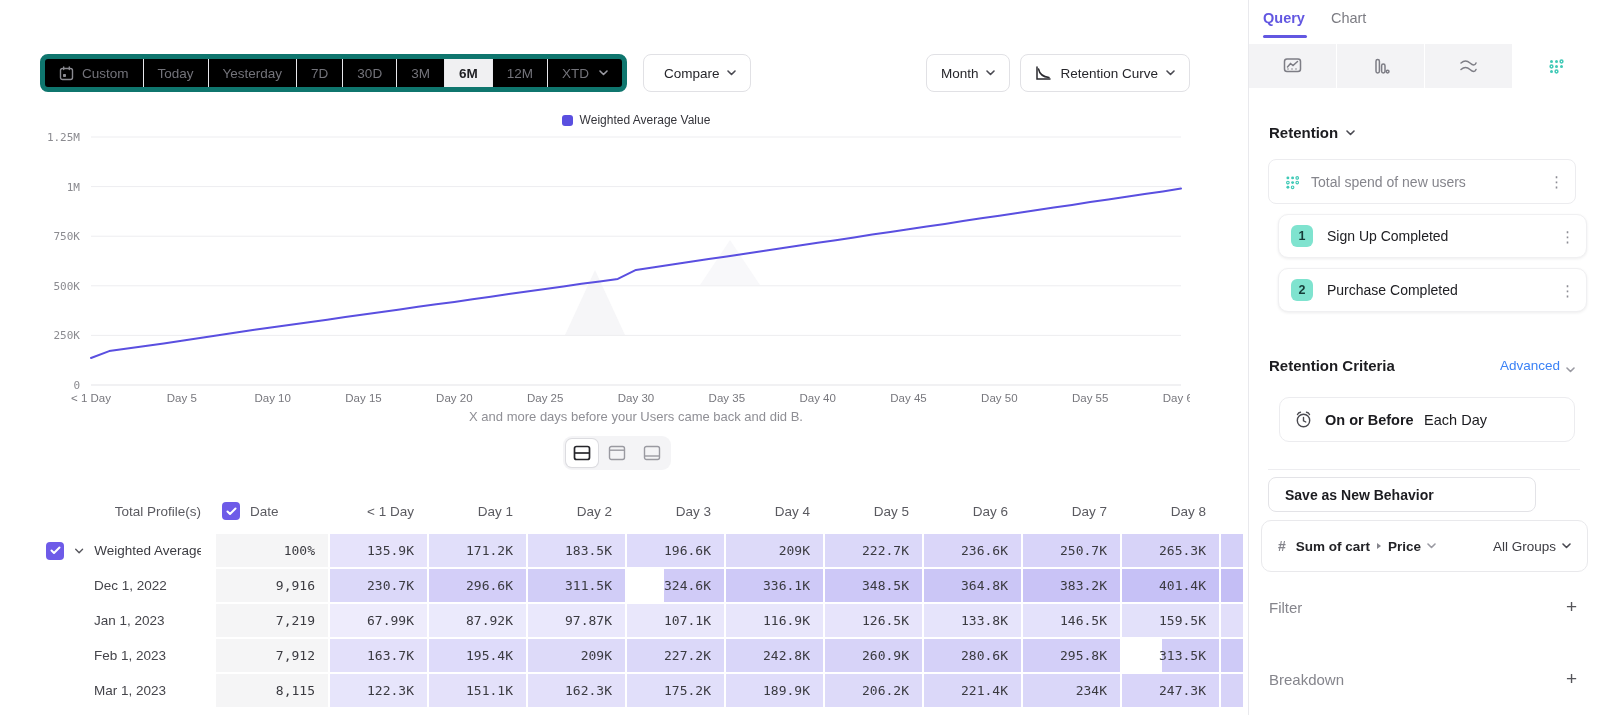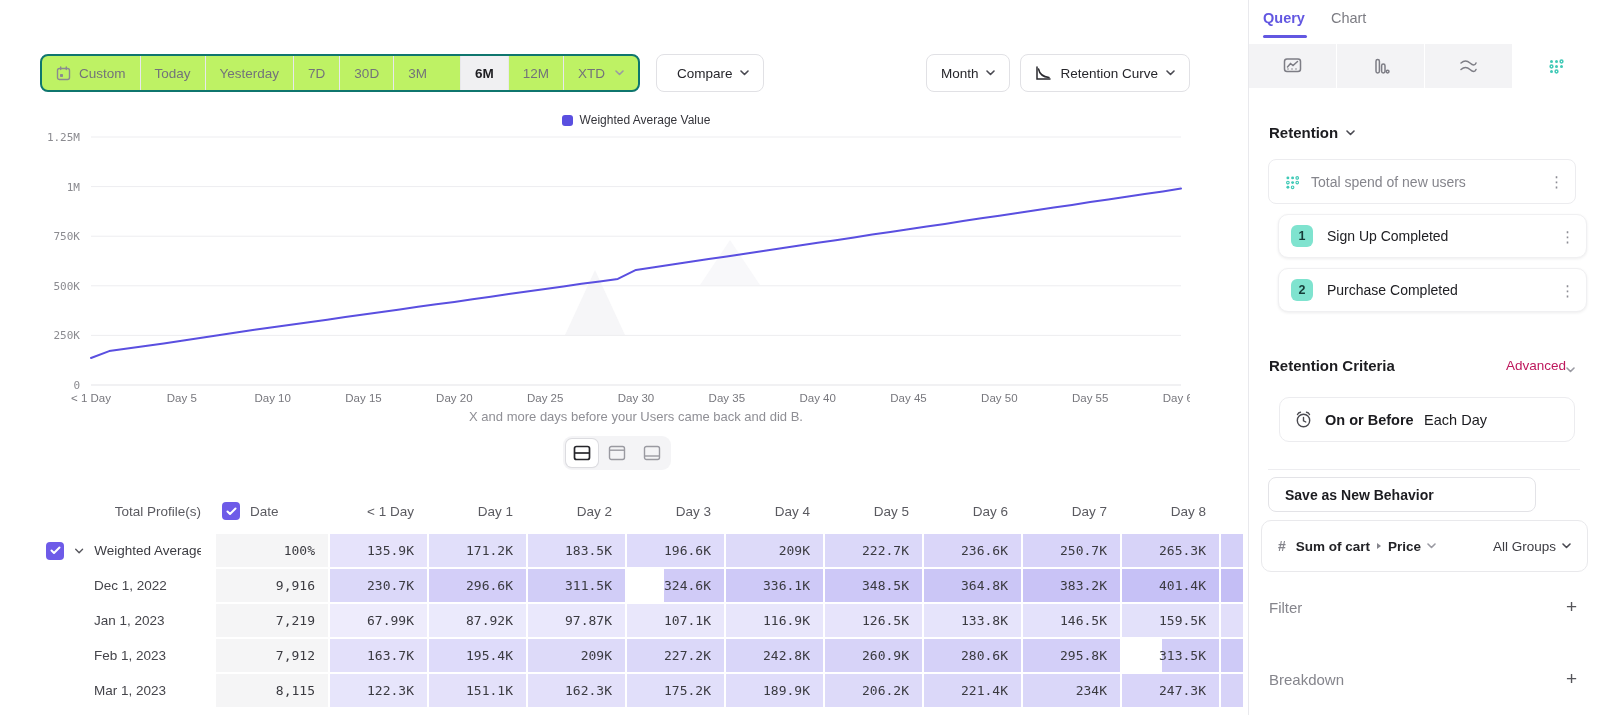--- a/index.html
+++ b/index.html
@@ -2,24 +2,24 @@
 <html><head>
 <meta charset="utf-8">
 <style>
   * { margin:0; padding:0; box-sizing:border-box; }
   html,body { width:1600px; height:715px; background:#fff; overflow:hidden;
     font-family:"Liberation Sans", sans-serif; }
   .main { position:absolute; left:0; top:0; width:1248px; height:715px; background:#fff; }
 
   
   .toolbar { position:absolute; left:40px; right:58px; top:54px; height:38px; display:flex; align-items:center; }
-  .seg-group { display:inline-flex; height:38px; border:2px solid #0f766e; border-radius:8px; overflow:hidden; background:#bef264; }
+  .seg-group { display:inline-flex; height:38px; border:5px solid #0f766e; border-radius:8px; overflow:hidden; background:#000000; }
   .seg { display:flex; align-items:center; gap:8px; padding:0 14px; font-size:13.5px; color:#73737a; cursor:pointer; border-left:1px solid #e8e8ec; white-space:nowrap; }
   .seg:first-child { border-left:none; }
-  .seg.active { background:#f0f0f2; color:#1e1e22; font-weight:700;margin-left:19px; }
+  .seg.active { background:#f0f0f2; color:#1e1e22; font-weight:700; }
   .seg .chev { margin-left:2px; }
   .btn { display:inline-flex; align-items:center; gap:8px; height:38px; padding:0 14px; border:1px solid #e1e1e5; border-radius:8px; background:#fff; font-size:13.5px; color:#26262b; cursor:pointer; white-space:nowrap; }
   .compare { margin-left:16px;padding-left:20px; }
   .right-ctrls { margin-left:auto; display:flex; gap:10px; }
   .chev { width:9px; height:6px; }
   .chev polyline { fill:none; stroke:#4a4a52; stroke-width:1.6; stroke-linecap:round; stroke-linejoin:round; }
   .chev.gray polyline { stroke:#9a9aa2; }
 
   
   .legend { position:absolute; top:113px; left:91px; width:1090px; display:flex; justify-content:center; align-items:center; gap:7px; }
@@ -72,21 +72,21 @@
   .sec-head { position:absolute; left:20px; display:flex; align-items:center; gap:8px; font-size:15px; font-weight:700; color:#1d1d21; }
   .card { position:absolute; background:#fff; border:1px solid #ececef; border-radius:8px; display:flex; align-items:center; }
   .behavior-card { top:159px; left:19px; width:308px; height:45px; padding:0 12px 0 14px; gap:10px; }
   .behavior-title { font-size:14px; color:#85858c; flex:1; }
   .kebab { color:#8d8d94; font-size:15px; line-height:1; letter-spacing:0; cursor:pointer; width:14px; text-align:center; }
   .step-card { left:29px; right:13px; height:44px; border-radius:10px; border:1px solid #f0f0f2; box-shadow:0 1px 3px rgba(20,20,40,.08); padding:0 12px 0 12px; gap:14px; }
   .step-num { width:22px; height:22px; border-radius:6px; background:#7fe3cf; color:#163c38; font-size:12.5px; font-weight:700; display:flex; align-items:center; justify-content:center; }
   .step-label { flex:1; font-size:14px; color:#202024; font-weight:500; }
   .criteria-row { position:absolute; top:357px; left:20px; right:25px; display:flex; align-items:center; }
   .criteria-label { font-size:15px; font-weight:700; color:#1d1d21; flex:1; }
-  .advanced { display:flex; align-items:flex-end; font-size:13.5px; color:#be185d; cursor:pointer; }
+  .advanced { display:flex; align-items:flex-end; gap:6px; font-size:13.5px; color:#3b82f6; cursor:pointer; }
   .criteria-card { top:397px; left:30px; right:25px; height:45px; border-radius:10px; padding:0 14px; gap:12px; }
   .cond { font-size:14.5px; font-weight:700; color:#1b1b1f; }
   .window { font-size:14.5px; color:#1b1b1f; margin-left:6px; }
   .divider { position:absolute; top:469px; left:19px; right:20px; height:1px; background:#ededf0; }
   .save-btn { top:477px; left:19px; width:268px; height:35px; border:1px solid #e3e3e7; border-radius:8px; padding:0 16px; font-size:14px; font-weight:600; color:#1c1c20; cursor:pointer; }
   .prop-box { top:520px; left:12px; right:12px; height:52px; border:1px solid #e9e9ec; border-radius:10px; padding:0 16px; gap:10px; }
   .hash { font-size:14px; color:#85858c; font-weight:600; }
   .prop-main { display:flex; align-items:center; gap:6px; font-size:13.5px; font-weight:600; color:#232327; cursor:pointer; flex:1; }
   .groups { display:flex; align-items:center; gap:6px; font-size:13.5px; color:#3c3c42; cursor:pointer; }
   .addrow { position:absolute; left:20px; right:23px; display:flex; align-items:center; }

